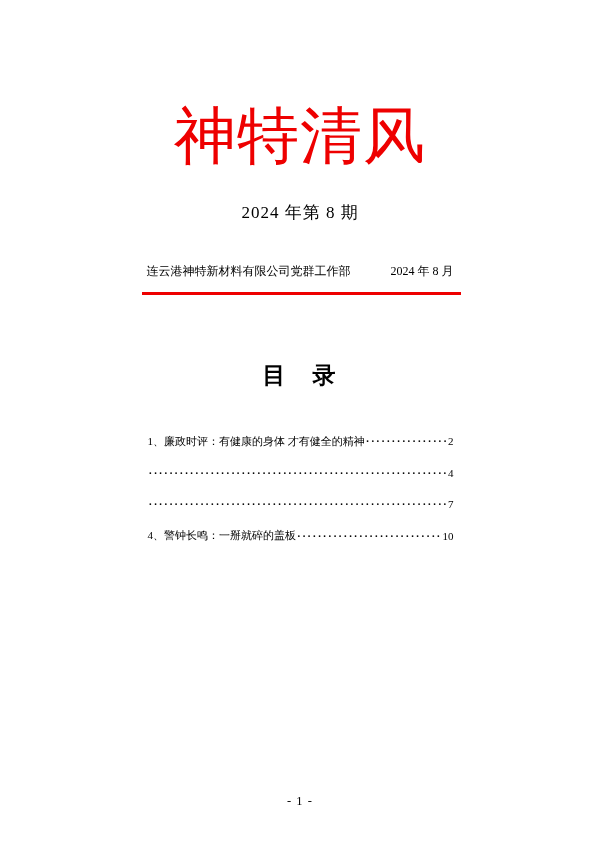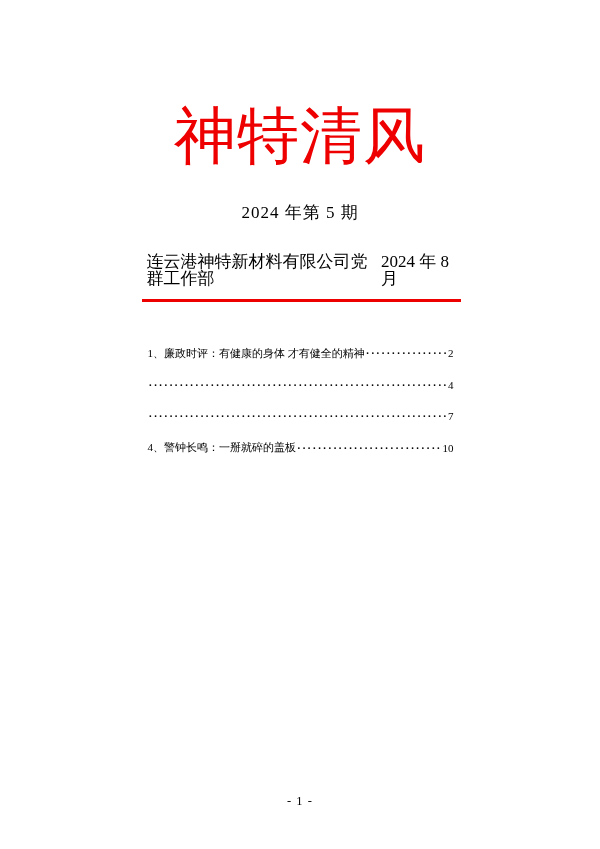--- a/index.html
+++ b/index.html
@@ -30,22 +30,22 @@
     margin-top: 26px;
     text-align: center;
     font-size: 17px;
     line-height: 21px;
     letter-spacing: 1px;
   }
   .masthead-row {
     display: flex;
     justify-content: space-between;
     align-items: flex-start;
-    margin: 30px 85px 0 85px;
-    font-size: 17px;
+    margin: 40px 85px 0 85px;
+    font-size: 12px;
     line-height: 17px;
   }
   .rule {
     margin: 12px 78px 0 80px;
     height: 3px;
     background: var(--accent, #ee0000);
   }
   .toc-heading {
     margin: 66px 0 0 0;
     text-align: center;
@@ -88,29 +88,30 @@
     letter-spacing: 1px;
   }
 </style>
 </head>
 <body>
 
 <div class="page">
 
   <h1 class="title">神特清风</h1>
 
-  <div class="issue">2024 年第 5 期</div>
+  <div class="issue">2024 年第 8 期</div>
 
   <div class="masthead-row">
     <span>连云港神特新材料有限公司党群工作部</span>
     <span>2024 年 8 月</span>
   </div>
 
   <div class="rule"></div>
 
+  <h2 class="toc-heading">目　录</h2>
 
   <div class="toc">
     <div class="toc-row">
       <span class="toc-label">1、廉政时评：有健康的身体 才有健全的精神</span>
       <span class="leader">························································································································</span>
       <span class="toc-page">2</span>
     </div>
     <div class="toc-row">
       <span class="leader">························································································································</span>
       <span class="toc-page">4</span>

